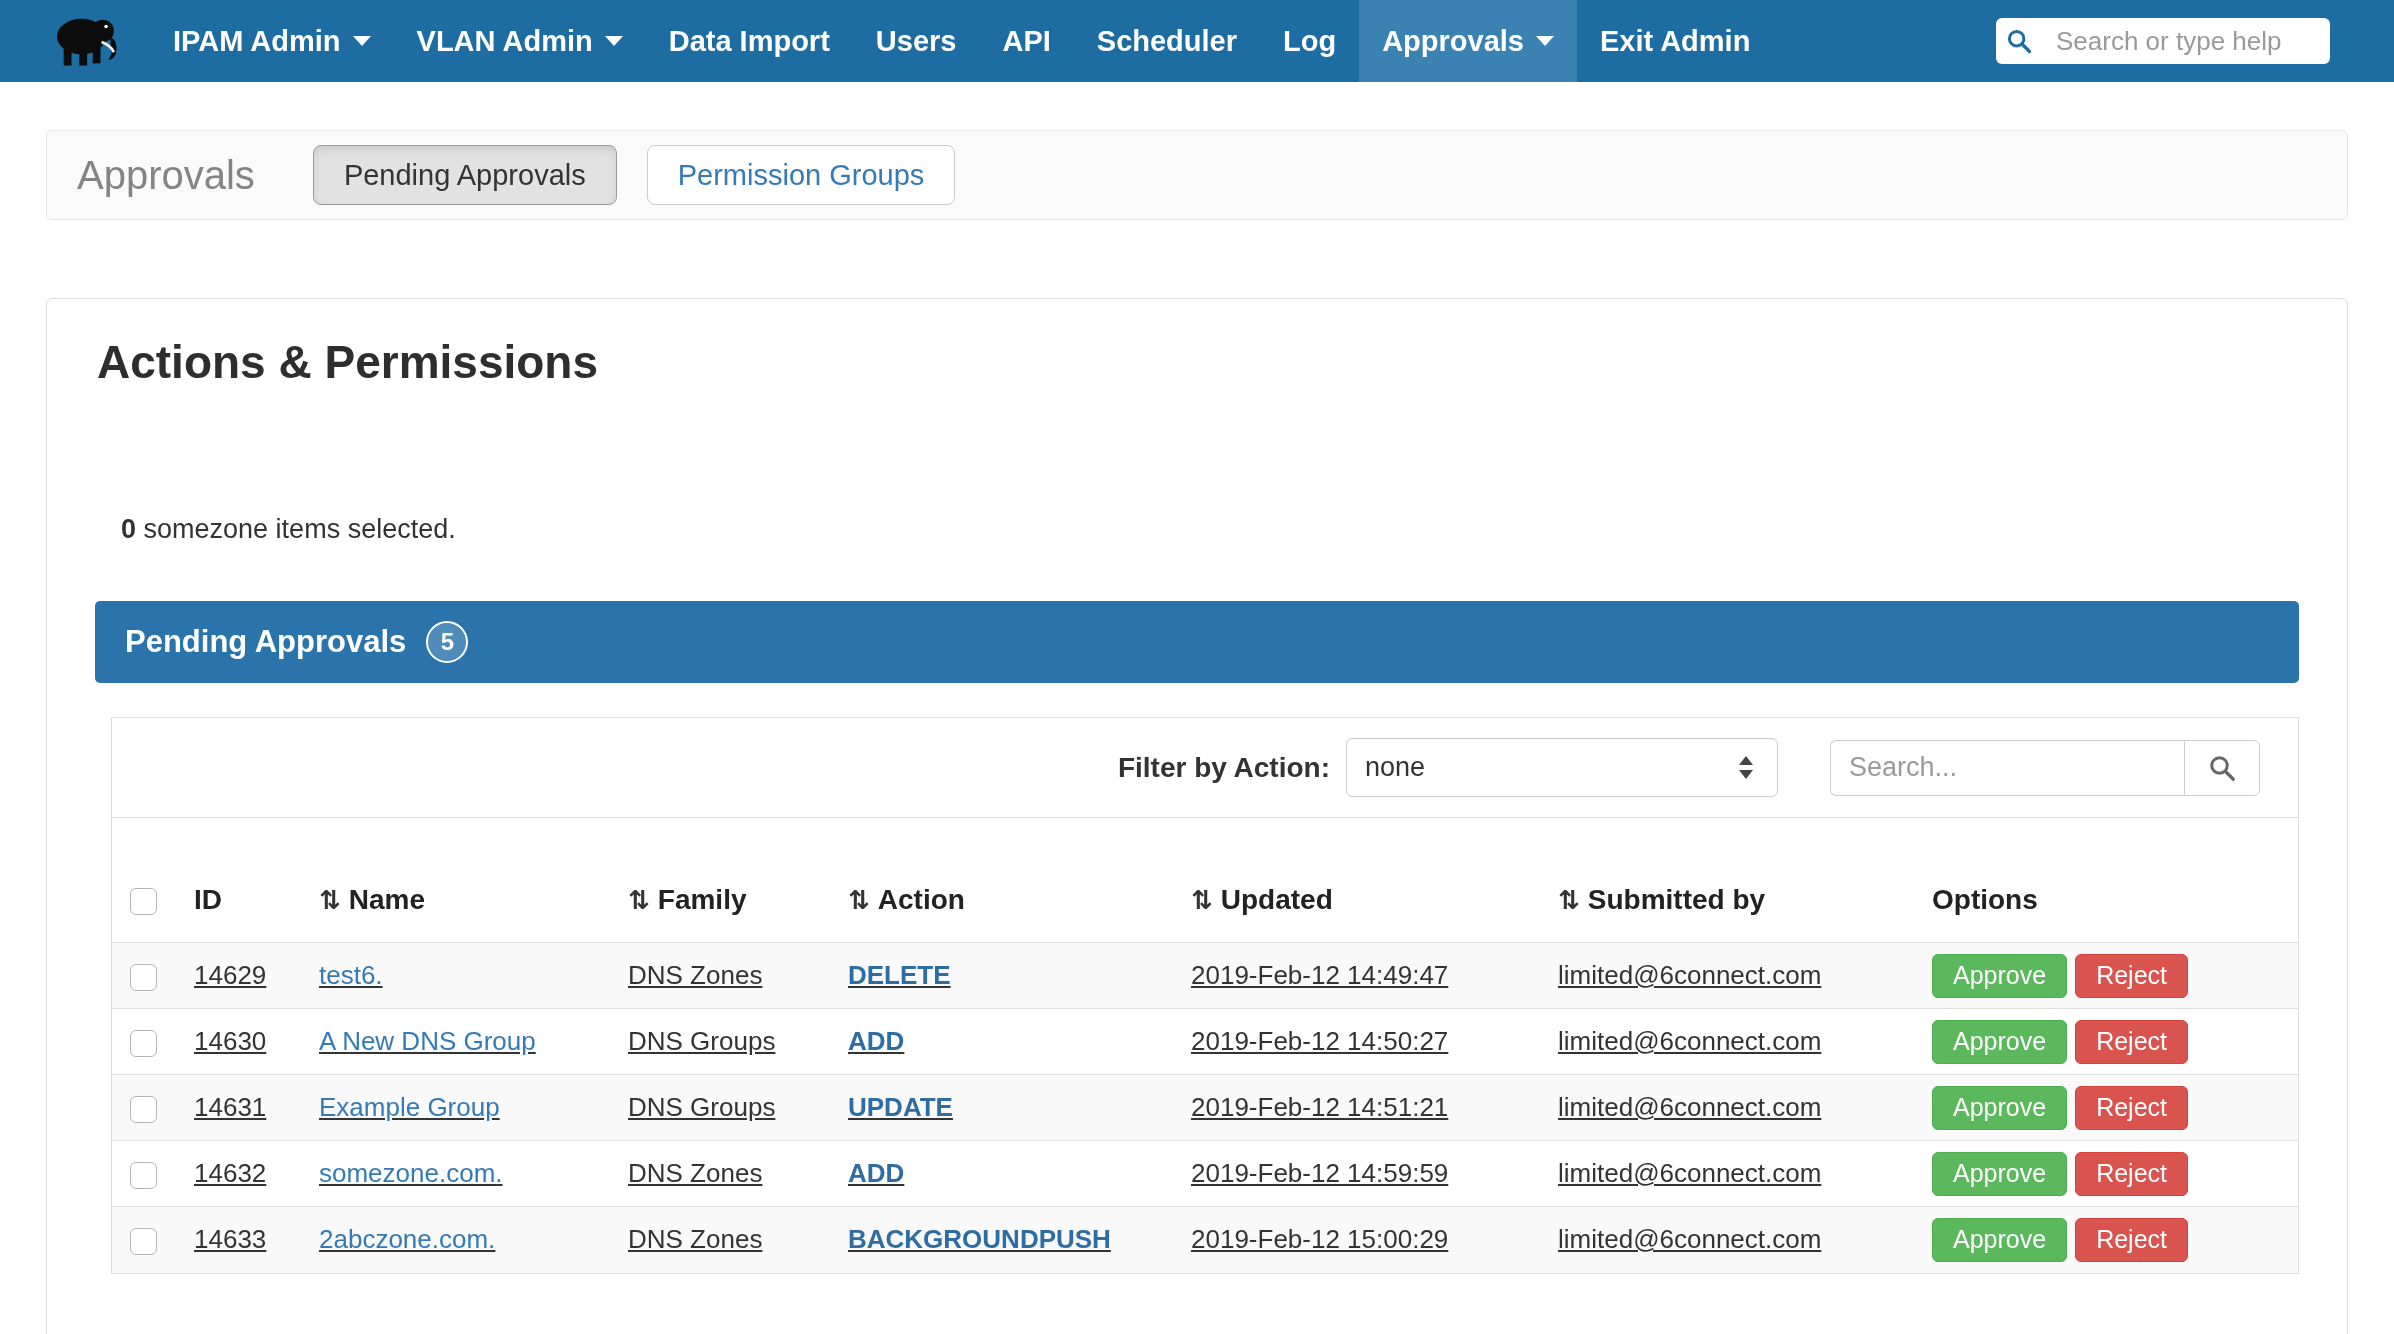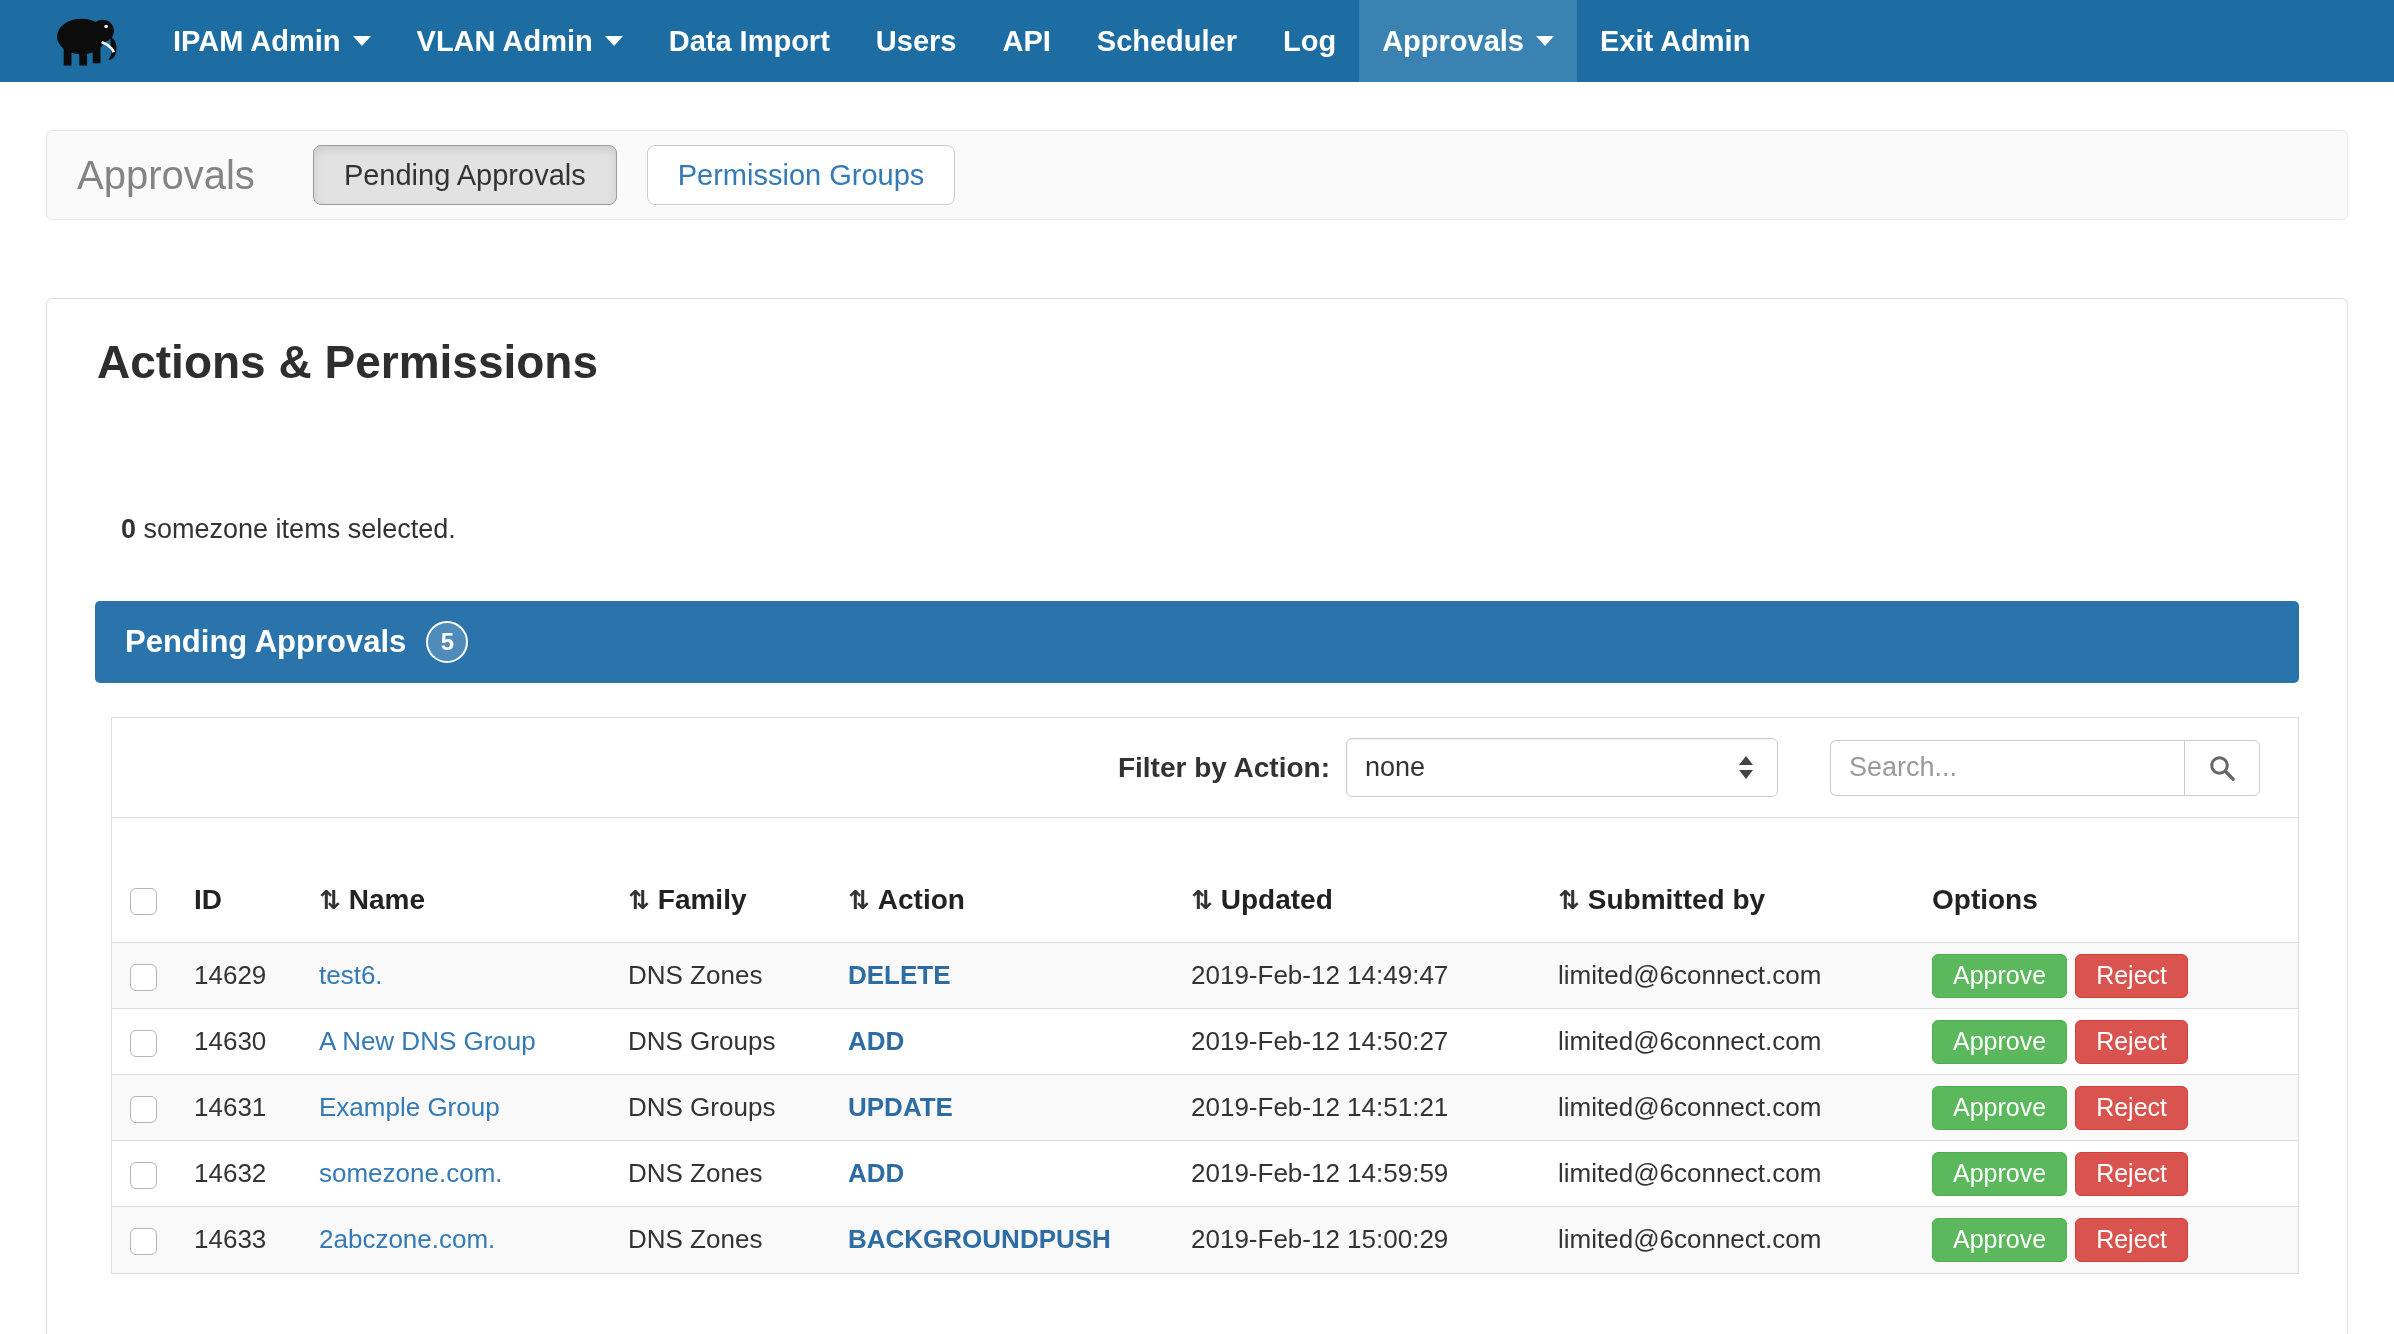--- a/index.html
+++ b/index.html
@@ -117,21 +117,21 @@
   th {
     text-align: left; font-size: 28px; font-weight: bold; color: #222;
     padding: 66px 12px 26px; white-space: nowrap;
   }
   .sort-icon {
     font-family: "DejaVu Sans", sans-serif; font-size: 26px; font-weight: bold;
     color: #333; margin-right: 8px;
   }
   tbody td {
     height: 66px; padding: 0 12px; border-top: 1px solid #ddd;
-    font-size: 26px; vertical-align: middle; white-space: nowrap;
+    font-size: 26px; vertical-align: middle; white-space: nowrap; text-decoration: underline;
   }
   tbody tr:nth-child(odd) { background: var(--stripe-bg, #f9f9f9); }
   .c-check, .th-check { padding-left: 18px; }
   input[type="checkbox"] {
     appearance: none; -webkit-appearance: none;
     width: 27px; height: 27px; border: 1px solid #b5b5b5; border-radius: 6px;
     background: #fff; vertical-align: middle; cursor: pointer;
   }
   .c-name a { color: var(--link-color, #337ab7); text-decoration: none; cursor: pointer; }
   .action-text { color: var(--action-color, #2e6da4); font-weight: bold; }
@@ -182,20 +182,29 @@
     <a class="nav-item">
         <span>Log</span>
       </a>
     <a class="nav-item active">
         <span>Approvals</span>
         <span class="caret"></span>
       </a>
     <a class="nav-item">
         <span>Exit Admin</span>
       </a>
+  </div>
+  <div class="nav-search">
+    <span class="search-addon">
+      <svg width="28" height="28" viewBox="0 0 24 24">
+          <circle cx="10" cy="10" r="6.2" fill="none" stroke="#1d6da3" stroke-width="2.6"></circle>
+          <line x1="14.8" y1="14.8" x2="21" y2="21" stroke="#1d6da3" stroke-width="2.8" stroke-linecap="round"></line>
+        </svg>
+    </span>
+    <input type="text" placeholder="Search or type help" style="">
   </div>
 </nav>
 
 <div class="page-header">
   <span class="page-title">Approvals</span>
   <button class="tab-btn active">Pending Approvals</button>
   <button class="tab-btn plain">Permission Groups</button>
 </div>
 
 <div class="main-panel">

